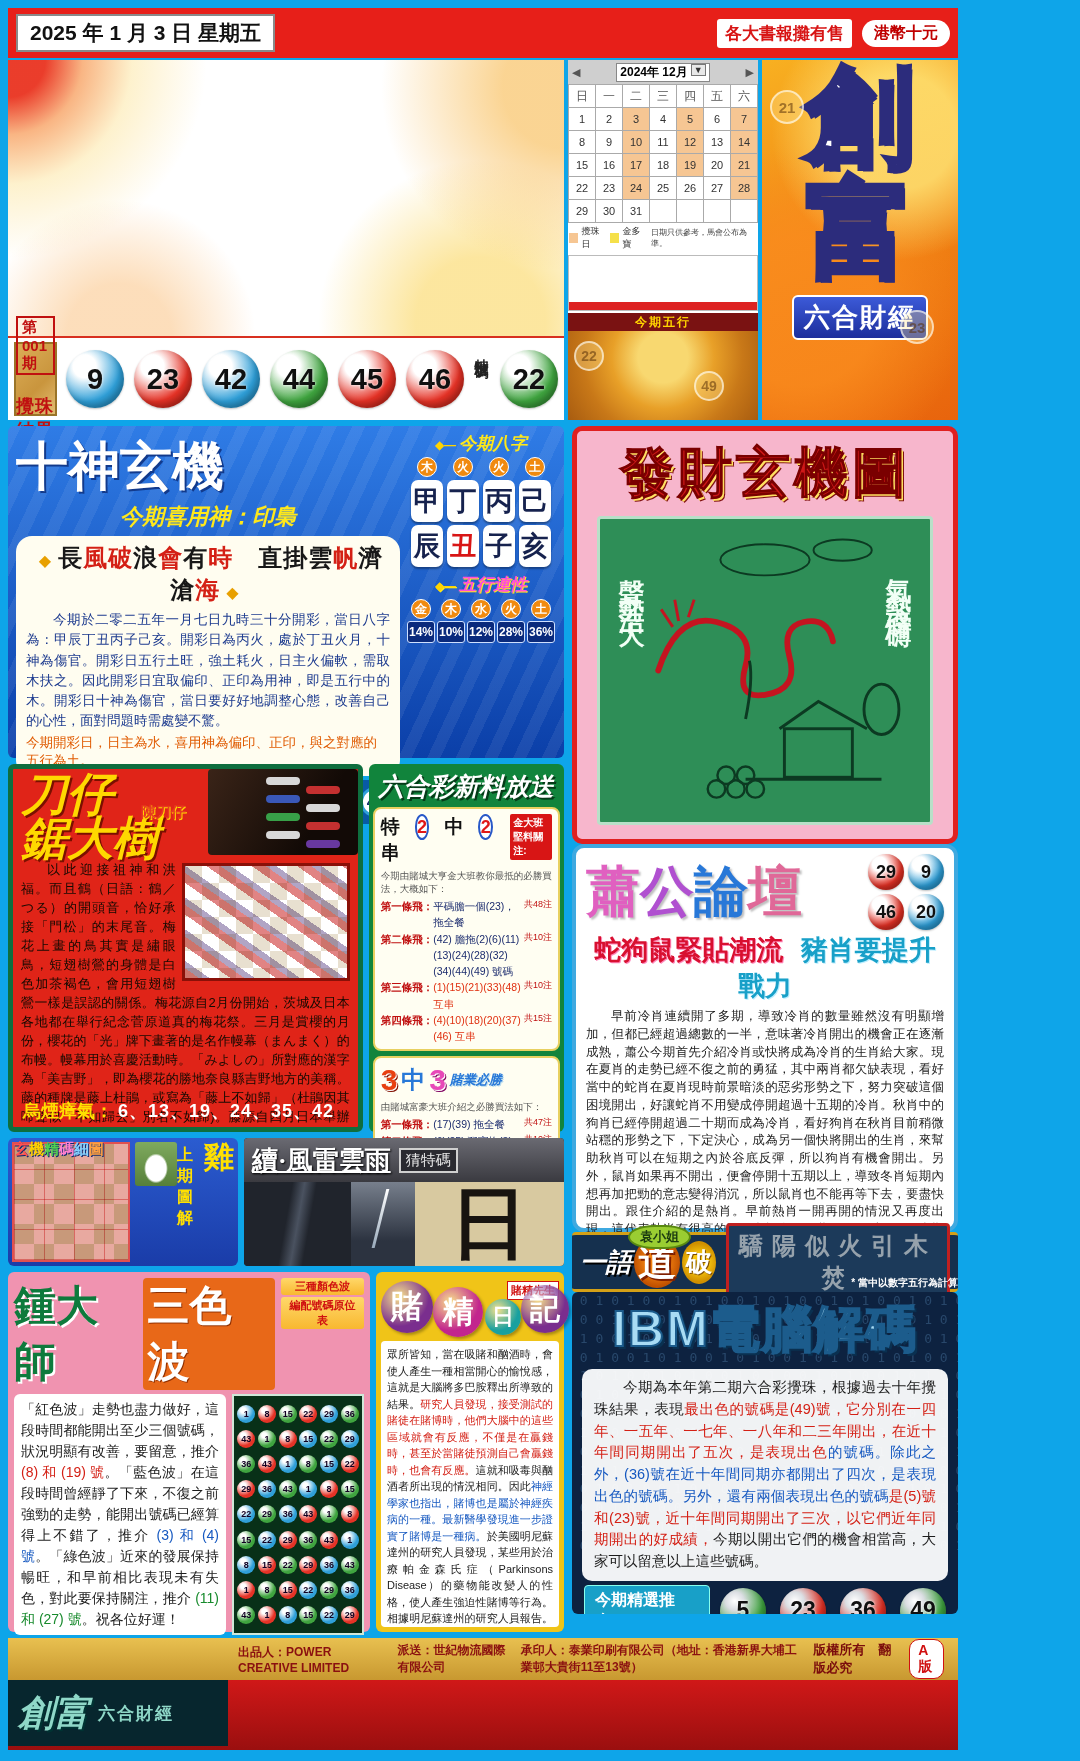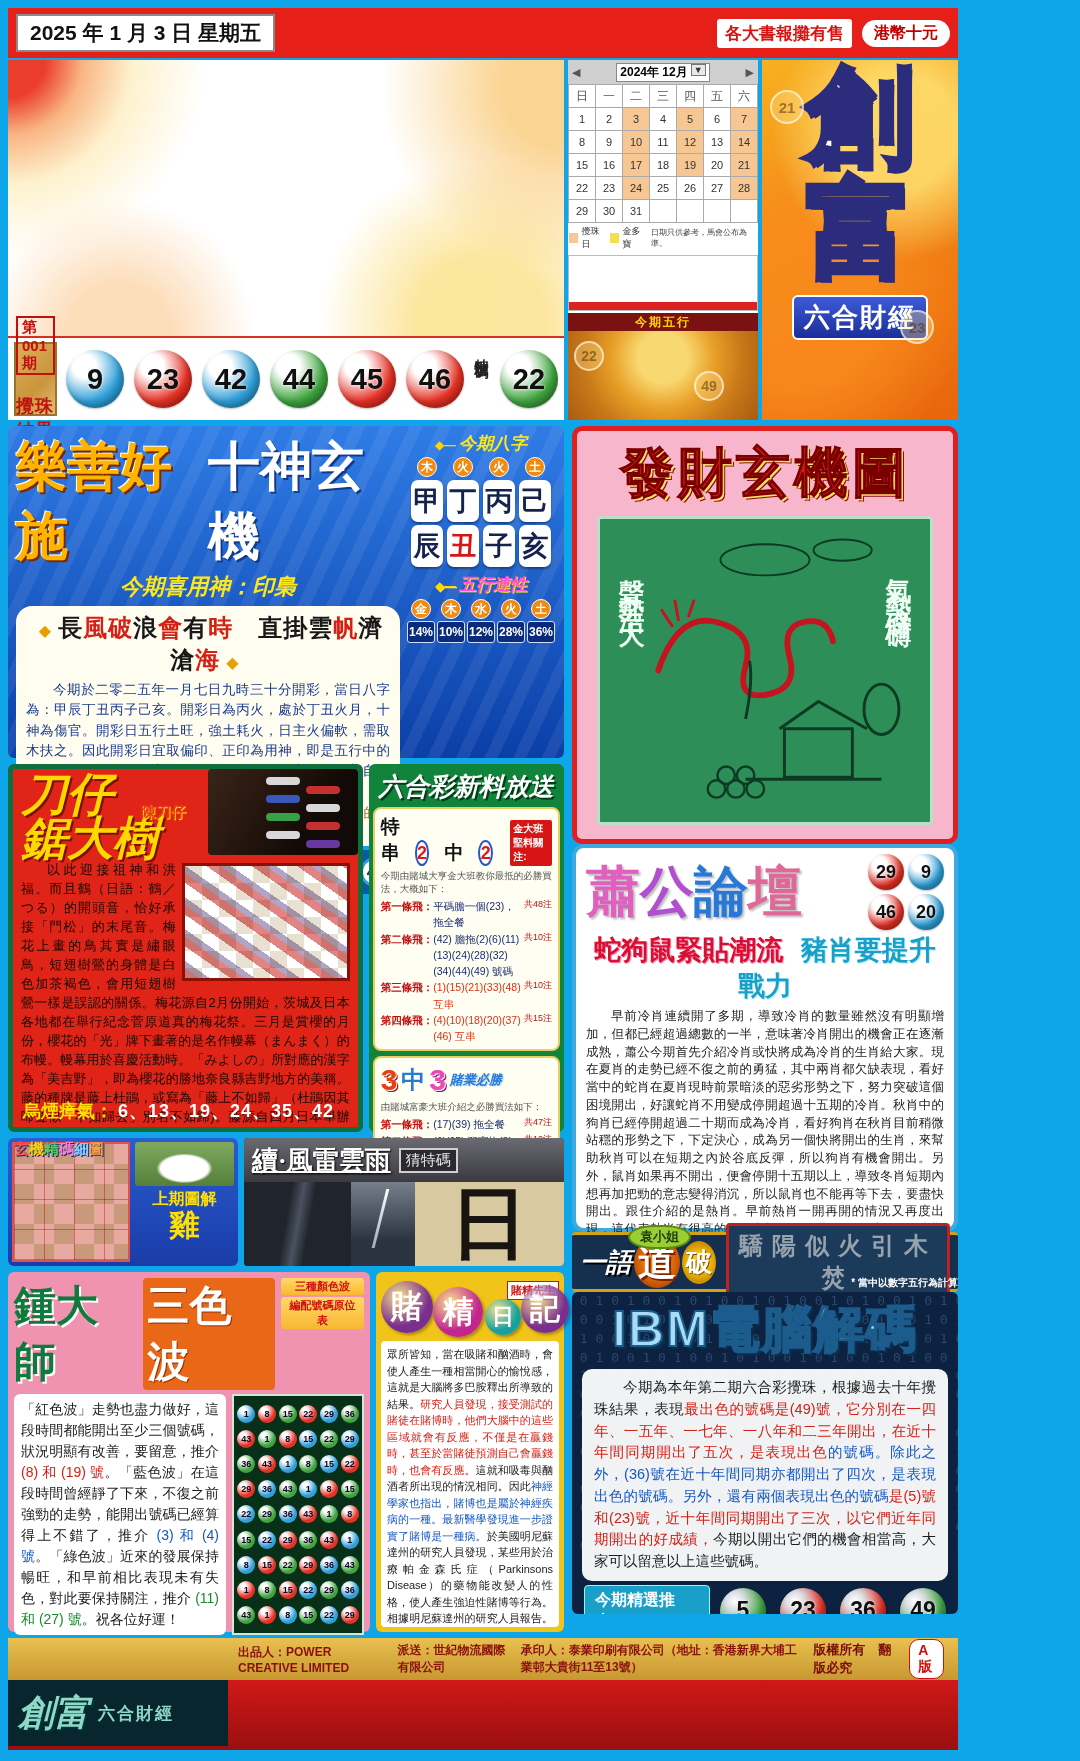--- a/index.html
+++ b/index.html
@@ -108,21 +108,21 @@
   .hanafuda{float:right;width:168px;height:118px;margin:2px 0 4px 6px;border:3px solid #8a1008;
     background:repeating-conic-gradient(#fff 0 25%, #e8e0d0 0 50%) 0 0/34px 34px,
     repeating-linear-gradient(35deg, rgba(200,30,30,.55) 0 8px, rgba(60,30,110,.4) 8px 14px, rgba(255,255,255,.2) 14px 26px);background-blend-mode:multiply;}
   .dz-tips{position:absolute;left:10px;bottom:4px;font-size:18px;font-weight:bold;}
   .dz-tips .lbl{color:#ffe000;}
   .dz-tips .nums{color:#fff;letter-spacing:1px;}
 
   .xinliao{flex:1;background:#11843c;border-radius:6px;padding:4px;display:flex;flex-direction:column;}
   .xl-title{color:#fff;font-weight:bold;font-size:25px;font-style:italic;text-align:center;text-shadow:2px 2px 0 #063a18;margin:2px 0 4px;}
   .xl-card{background:#fffef2;border:2px solid #e8d060;border-radius:8px;padding:5px 6px;margin-bottom:5px;flex:1;}
-  .xl-h{display:flex;align-items:flex-end;gap:15px;font-weight:bold;}
+  .xl-h{display:flex;align-items:flex-start;gap:15px;font-weight:bold;}
   .xl-pre{font-size:19px;color:#111;}
   .xl-n{width:26px;height:26px;border-radius:50%;border:2px solid #2858c8;color:#e01818;font-size:18px;display:flex;align-items:center;justify-content:center;background:#fff;}
   .xl-badge{background:#d81515;color:#fff;font-size:10px;padding:2px 3px;border-radius:2px;margin-left:2px;}
   .xl-intro{font-size:9.5px;color:#555;margin:4px 0 2px;}
   .xl-line{font-size:10.5px;line-height:1.55;color:#1c2c6e;display:flex;}
   .xl-line .lbl{color:#c01010;font-weight:bold;white-space:nowrap;}
   .xl-line .txt{flex:1;}
   .xl-line.hot .txt{color:#e03010;}
   .xl-line .note{color:#c01010;font-size:9px;white-space:nowrap;margin-left:2px;}
   .xl-h2{display:flex;align-items:center;gap:4px;font-weight:bold;}
@@ -132,21 +132,21 @@
   .c3badge{color:#2878d8;font-size:13px;font-weight:bold;font-style:italic;text-shadow:1px 1px 0 #bde;}
 
   
   .row3{display:flex;gap:6px;height:128px;}
   .xuanji{width:230px;background:linear-gradient(#2b5cd0,#1a3ca8);border-radius:6px;padding:4px;display:flex;gap:5px;position:relative;}
   .xj-title{position:absolute;left:6px;top:2px;font-size:15px;font-weight:bold;z-index:3;}
   .xj-img{width:118px;height:100%;border:2px solid #e05050;
     background:repeating-conic-gradient(#e8a9a0 0 25%, #c8997a 0 50%) 0 0/40px 40px,
     repeating-linear-gradient(0deg, rgba(220,60,60,.5) 0 1px, transparent 1px 30px),
     repeating-linear-gradient(90deg, rgba(220,60,60,.5) 0 1px, transparent 1px 30px);background-blend-mode:multiply;}
-  .xj-right{flex:1;display:flex;flex-direction:column;align-items:center;}
+  .xj-right{flex:1;display:flex;}
   .xj-chicken{width:100%;height:44px;background:radial-gradient(ellipse at 50% 60%, #fff 0 34%, rgba(255,255,255,0) 40%),linear-gradient(#7faa5e,#567f3a);border-radius:3px;}
   .xj-cap{color:#ffe000;font-weight:bold;font-size:16px;margin-top:3px;}
   .xj-ans{color:#ffe000;font-weight:bold;font-size:30px;line-height:1;}
 
   .fengyu{flex:1;background:#181818;border-radius:4px;overflow:hidden;display:flex;flex-direction:column;}
   .fy-bar{height:44px;background:linear-gradient(#6a6a72,#3a3a40);display:flex;align-items:center;padding:0 8px;gap:8px;}
   .fy-title{color:#fff;font-size:26px;font-weight:bold;font-family:"Liberation Serif","DejaVu Serif",serif;text-shadow:1px 1px 2px #000;text-decoration:underline;}
   .fy-badge{border:2px solid #cfcfcf;color:#e8e8e8;font-size:15px;padding:1px 5px;background:#2a2a30;}
   .fy-tiles{flex:1;display:flex;}
   .fy-t1{flex:1;background:linear-gradient(100deg,#20242c 40%,#4a5260 50%,#20242c 60%);}
@@ -337,21 +337,20 @@
           <div class="faint-ball" style="width: 34px; height: 34px; font-size: 15px; position: absolute; left: 138px; top: 250px;">23</div>
         </div>
   </div>
 
   <div class="main">
     <div class="col-l">
 
       <div class="shishen">
         <div class="ss-main">
           <div class="ss-title">
-            <span class="ss-t1">樂善好施</span>
             <span class="ss-t2">十神玄機</span>
           </div>
           <div class="ss-sub">今期喜用神：印梟</div>
           <div class="ss-panel">
             <div class="slogan" id="slogan"><span style="color: rgb(24, 24, 24);">長</span><span style="color: rgb(212, 32, 21);">風</span><span style="color: rgb(212, 32, 21);">破</span><span style="color: rgb(24, 24, 24);">浪</span><span style="color: rgb(212, 32, 21);">會</span><span style="color: rgb(24, 24, 24);">有</span><span style="color: rgb(212, 32, 21);">時</span><span style="color: rgb(24, 24, 24);">　</span><span style="color: rgb(24, 24, 24);">直</span><span style="color: rgb(24, 24, 24);">掛</span><span style="color: rgb(24, 24, 24);">雲</span><span style="color: rgb(212, 32, 21);">帆</span><span style="color: rgb(24, 24, 24);">濟</span><span style="color: rgb(24, 24, 24);">滄</span><span style="color: rgb(212, 32, 21);">海</span></div>
             <div class="ss-body">今期於二零二五年一月七日九時三十分開彩，當日八字為：甲辰丁丑丙子己亥。開彩日為丙火，處於丁丑火月，十神為傷官。開彩日五行土旺，強土耗火，日主火偏軟，需取木扶之。因此開彩日宜取偏印、正印為用神，即是五行中的木。開彩日十神為傷官，當日要好好地調整心態，改善自己的心性，面對問題時需處變不驚。</div>
             <div class="ss-body2">今期開彩日，日主為水，喜用神為偏印、正印，與之對應的五行為土。</div>
           </div>
           <div class="ss-band">
             <span>今期十神玄機號碼：</span>

